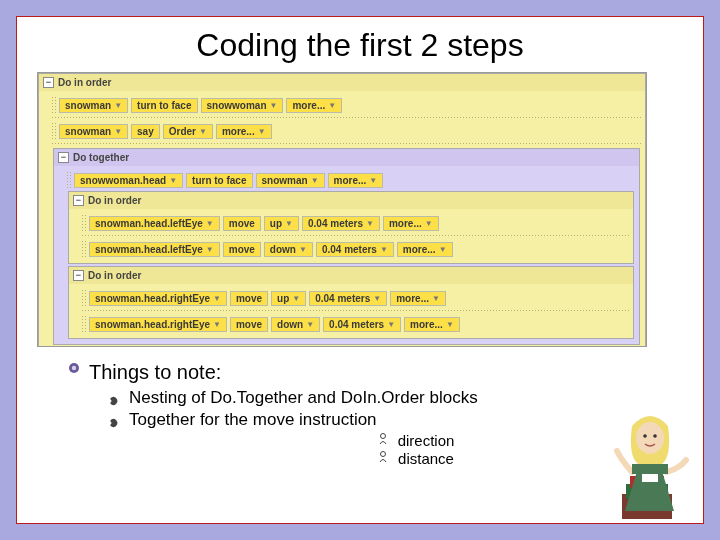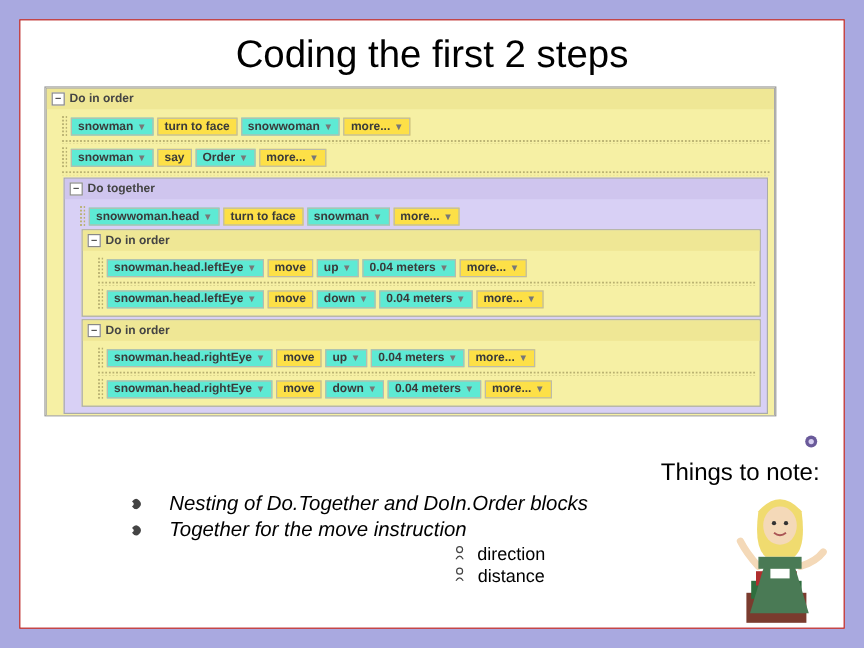--- a/index.html
+++ b/index.html
@@ -63,21 +63,21 @@
   .inner { padding: 3px 3px 3px 12px; }
   .row {
     display: flex;
     align-items: center;
     gap: 3px;
     height: 18px;
     margin: 2px 0;
     font-size: 10px;
   }
   .tile {
-    background: #5eead4;
+    background: #fde047;
     border: 1px solid #bba;
     padding: 1px 5px;
     display: inline-flex;
     align-items: center;
     gap: 3px;
     color: #3a3a3a;
     font-weight: bold;
     white-space: nowrap;
   }
   .tile.sub { background: #fde047; }
@@ -96,27 +96,26 @@
     height: 4px;
     background-image: radial-gradient(circle, #b8b070 1px, transparent 1px);
     background-size: 3px 3px;
   }
   .bullets {
     margin-top: 14px;
     margin-left: 30px;
     font-size: 20px;
   }
   .bullets .lvl1 {
+    display: flex; align-items: flex-start; gap: 8px;
+    margin-bottom: 4px;
+  }
+  .bullets .lvl2 {
     display: flex; align-items: flex-end; gap: 8px;
-    margin-bottom: 4px;
-    flex-direction: column;
-  }
-  .bullets .lvl2 {
-    display: flex; align-items: center; gap: 20px;
-    margin-left: 40px; font-size: 17px; margin-bottom: 2px; font-style: italic;
+    margin-left: 40px; font-size: 17px; margin-bottom: 2px;
   }
   .bullets .lvl3 {
     display: flex; align-items: flex-start; gap: 8px;
     margin-left: 80px; font-size: 15px; margin-bottom: 1px; justify-content: center;
   }
   .bicon {
     width: 14px; height: 14px; flex: 0 0 14px;
     display: inline-flex; align-items: center; justify-content: center;
   }
   .alice {

